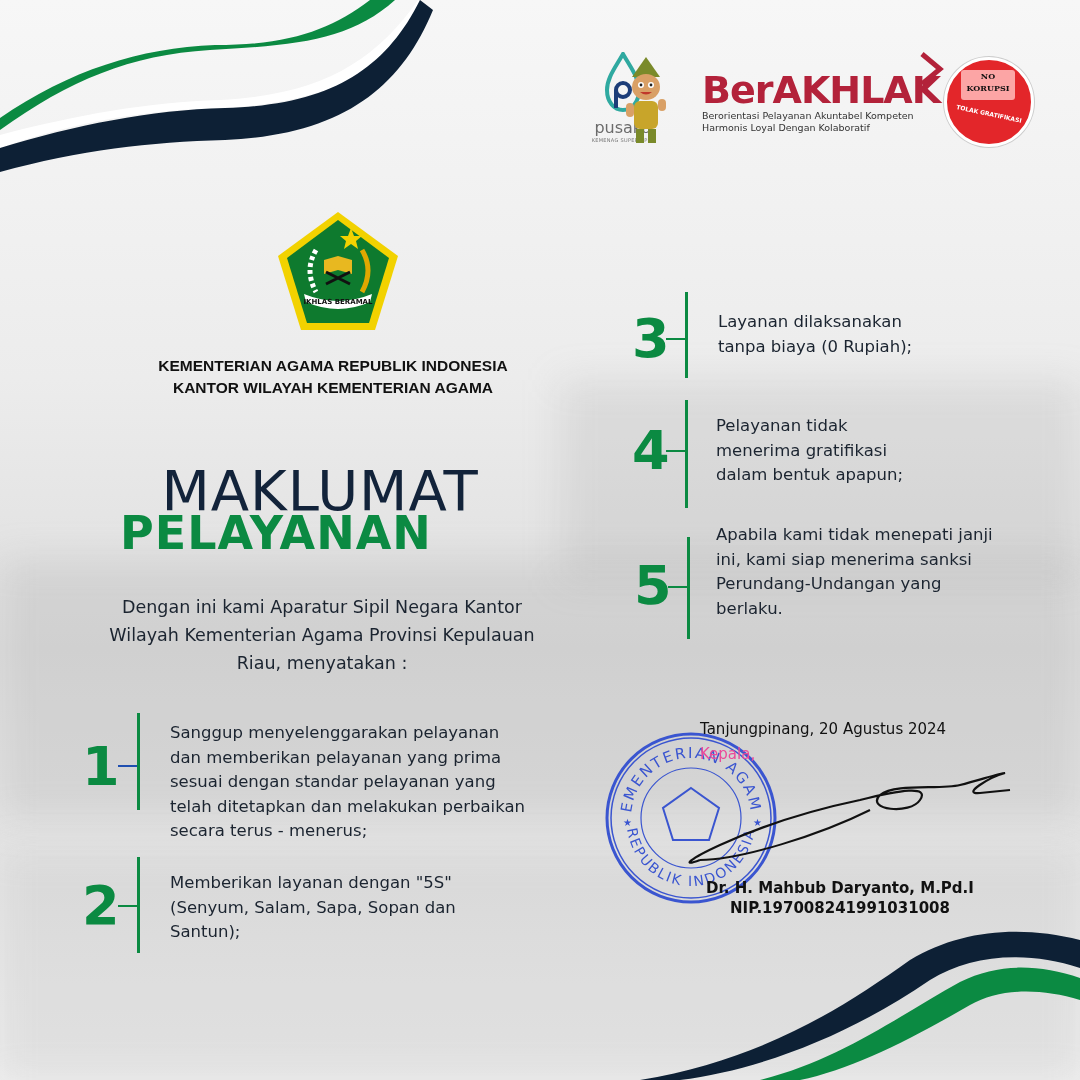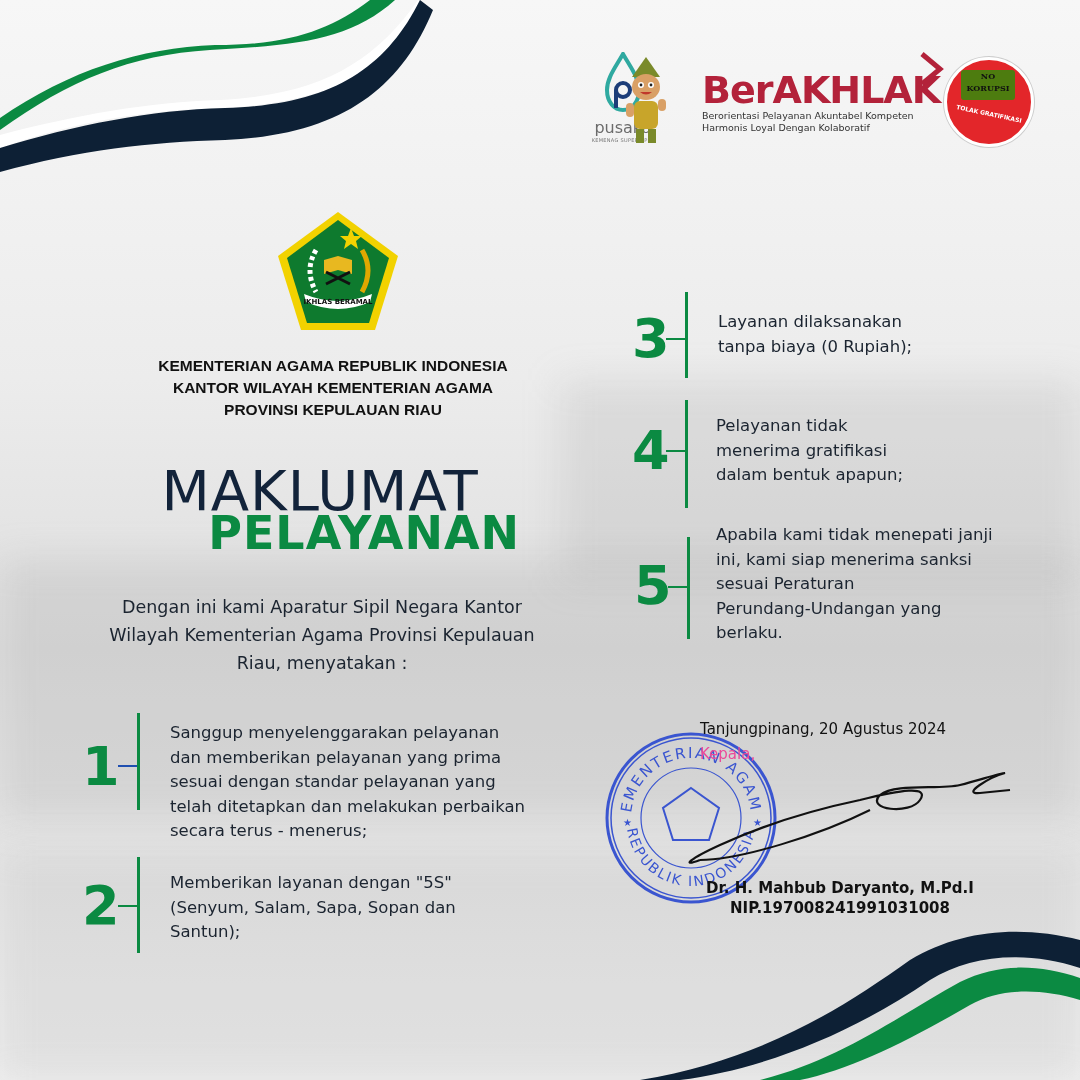--- a/index.html
+++ b/index.html
@@ -10,27 +10,27 @@
   .bgblur .blk{position:absolute;background:rgba(150,150,150,0.18);filter:blur(18px);}
   .swoosh{position:absolute;}
   .pusaka{position:absolute;left:560px;top:52px;width:66px;text-align:center;margin-left:30px;}
   .pusaka .word{font-family:"DejaVu Sans",sans-serif;font-size:16px;color:#6b6b6b;margin-top:2px;}
   .pusaka .sub{font-size:5px;color:#777;letter-spacing:.3px;}
   .mascot{position:absolute;left:622px;top:55px;width:48px;height:90px;}
   .berakhlak{position:absolute;left:702px;top:70px;}
   .berakhlak .big{font-family:"DejaVu Sans",sans-serif;font-weight:bold;font-size:38px;color:#b3223a;letter-spacing:-1px;line-height:40px;}
   .berakhlak .small{font-size:9.5px;color:#333;line-height:12px;white-space:nowrap;}
   .nokorupsi{position:absolute;left:944px;top:57px;width:84px;height:84px;border-radius:50%;background:#e3262a;border:3px solid #fff;box-shadow:0 0 0 1px #ccc;}
-  .nokorupsi .inner{position:absolute;left:14px;top:10px;width:54px;height:30px;background:#4d7c0f;border-radius:3px;font-family:"DejaVu Serif",serif;font-size:8px;font-weight:bold;color:#111;text-align:center;line-height:12px;}
+  .nokorupsi .inner{position:absolute;left:14px;top:10px;width:54px;height:30px;background:#fca5a5;border-radius:3px;font-family:"DejaVu Serif",serif;font-size:8px;font-weight:bold;color:#111;text-align:center;line-height:12px;}
   .nokorupsi .tolak{position:absolute;left:0;right:0;top:50px;text-align:center;font-size:6px;font-weight:bold;color:#fff;transform:rotate(12deg);}
   
   .emblem{position:absolute;left:276px;top:210px;width:124px;height:124px;}
   .org{position:absolute;left:100px;top:355px;width:466px;text-align:center;font-family:"Liberation Sans",sans-serif;font-weight:bold;font-size:15.5px;line-height:22px;color:#111;}
   .title1{position:absolute;left:120px;top:458px;width:400px;text-align:center;font-family:"DejaVu Sans",sans-serif;font-size:56px;font-weight:normal;color:#12233a;letter-spacing:1px;line-height:66px;}
-  .title2{position:absolute;left:120px;top:505px;width:400px;text-align:right;font-family:"DejaVu Sans",sans-serif;font-size:46px;font-weight:bold;color:#0b8a42;letter-spacing:1px;line-height:56px;}
+  .title2{position:absolute;left:120px;top:505px;width:400px;text-align:left;font-family:"DejaVu Sans",sans-serif;font-size:46px;font-weight:bold;color:#0b8a42;letter-spacing:1px;line-height:56px;}
   .intro{position:absolute;left:82px;top:593px;width:480px;text-align:center;font-size:17.5px;line-height:28px;color:#1b2430;}
   .item{position:absolute;}
   .item .num{position:absolute;font-family:"DejaVu Sans",sans-serif;font-weight:bold;font-size:54px;color:#0b8a42;line-height:54px;}
   .item .vline{position:absolute;width:3px;background:#0b8a42;}
   .item .tick{position:absolute;height:2px;background:#0b8a42;}
   .item .txt{position:absolute;font-size:16.5px;line-height:24.5px;color:#1b2430;white-space:nowrap;}
   
   .sigdate{position:absolute;left:700px;top:720px;font-size:15px;color:#111;white-space:nowrap;text-align:right;}
   .sigrole{position:absolute;left:700px;top:745px;font-size:15px;color:#ec4899;}
   .stamp{position:absolute;left:603px;top:730px;width:176px;height:176px;}
@@ -104,21 +104,20 @@
   <path d="M86,40 Q98,60 86,82" fill="none" stroke="#e0a800" stroke-width="5"></path>
   <path d="M48,50 L62,46 L76,50 L76,64 L62,60 L48,64 Z" fill="#e8b820"></path>
   <path d="M50,74 L74,62 M50,62 L74,74" stroke="#111" stroke-width="3"></path>
   <path d="M28,84 Q62,98 96,84 L94,92 Q62,106 30,92 Z" fill="#fff"></path>
   <text x="62" y="94" text-anchor="middle" font-size="7" font-family="DejaVu Sans, sans-serif" font-weight="bold" fill="#111">IKHLAS BERAMAL</text>
 </svg>
 
 <div class="org">
   <div>KEMENTERIAN AGAMA REPUBLIK INDONESIA</div>
   <div>KANTOR WILAYAH KEMENTERIAN AGAMA</div>
-  <div>PROVINSI KEPULAUAN RIAU</div>
 </div>
 <div class="title1">MAKLUMAT</div>
 <div class="title2">PELAYANAN</div>
 
 <div class="intro">
   <div>Dengan ini kami Aparatur Sipil Negara Kantor</div>
   <div>Wilayah Kementerian Agama Provinsi Kepulauan</div>
   <div>Riau, menyatakan :</div>
 </div>
 
@@ -167,21 +166,20 @@
   </div>
 </div>
 
 <div class="item" style="left:634px;top:535px;">
   <div class="num" style="left:0;top:24px;">5</div>
   <div class="tick" style="left:34px;top:51px;width:20px;"></div>
   <div class="vline" style="left:53px;top:2px;height:102px;"></div>
   <div class="txt" style="left:82px;top:-12px;">
     <div>Apabila kami tidak menepati janji</div>
     <div>ini, kami siap menerima sanksi</div>
-    <div>sesuai Peraturan</div>
     <div>Perundang-Undangan yang</div>
     <div>berlaku.</div>
   </div>
 </div>
 
 <svg class="stamp" viewBox="0 0 176 176">
   <defs>
     <path id="arcTop" d="M28,88 A60,60 0 0 1 148,88"></path>
     <path id="arcBot" d="M24,92 A64,64 0 0 0 152,92"></path>
   </defs>

